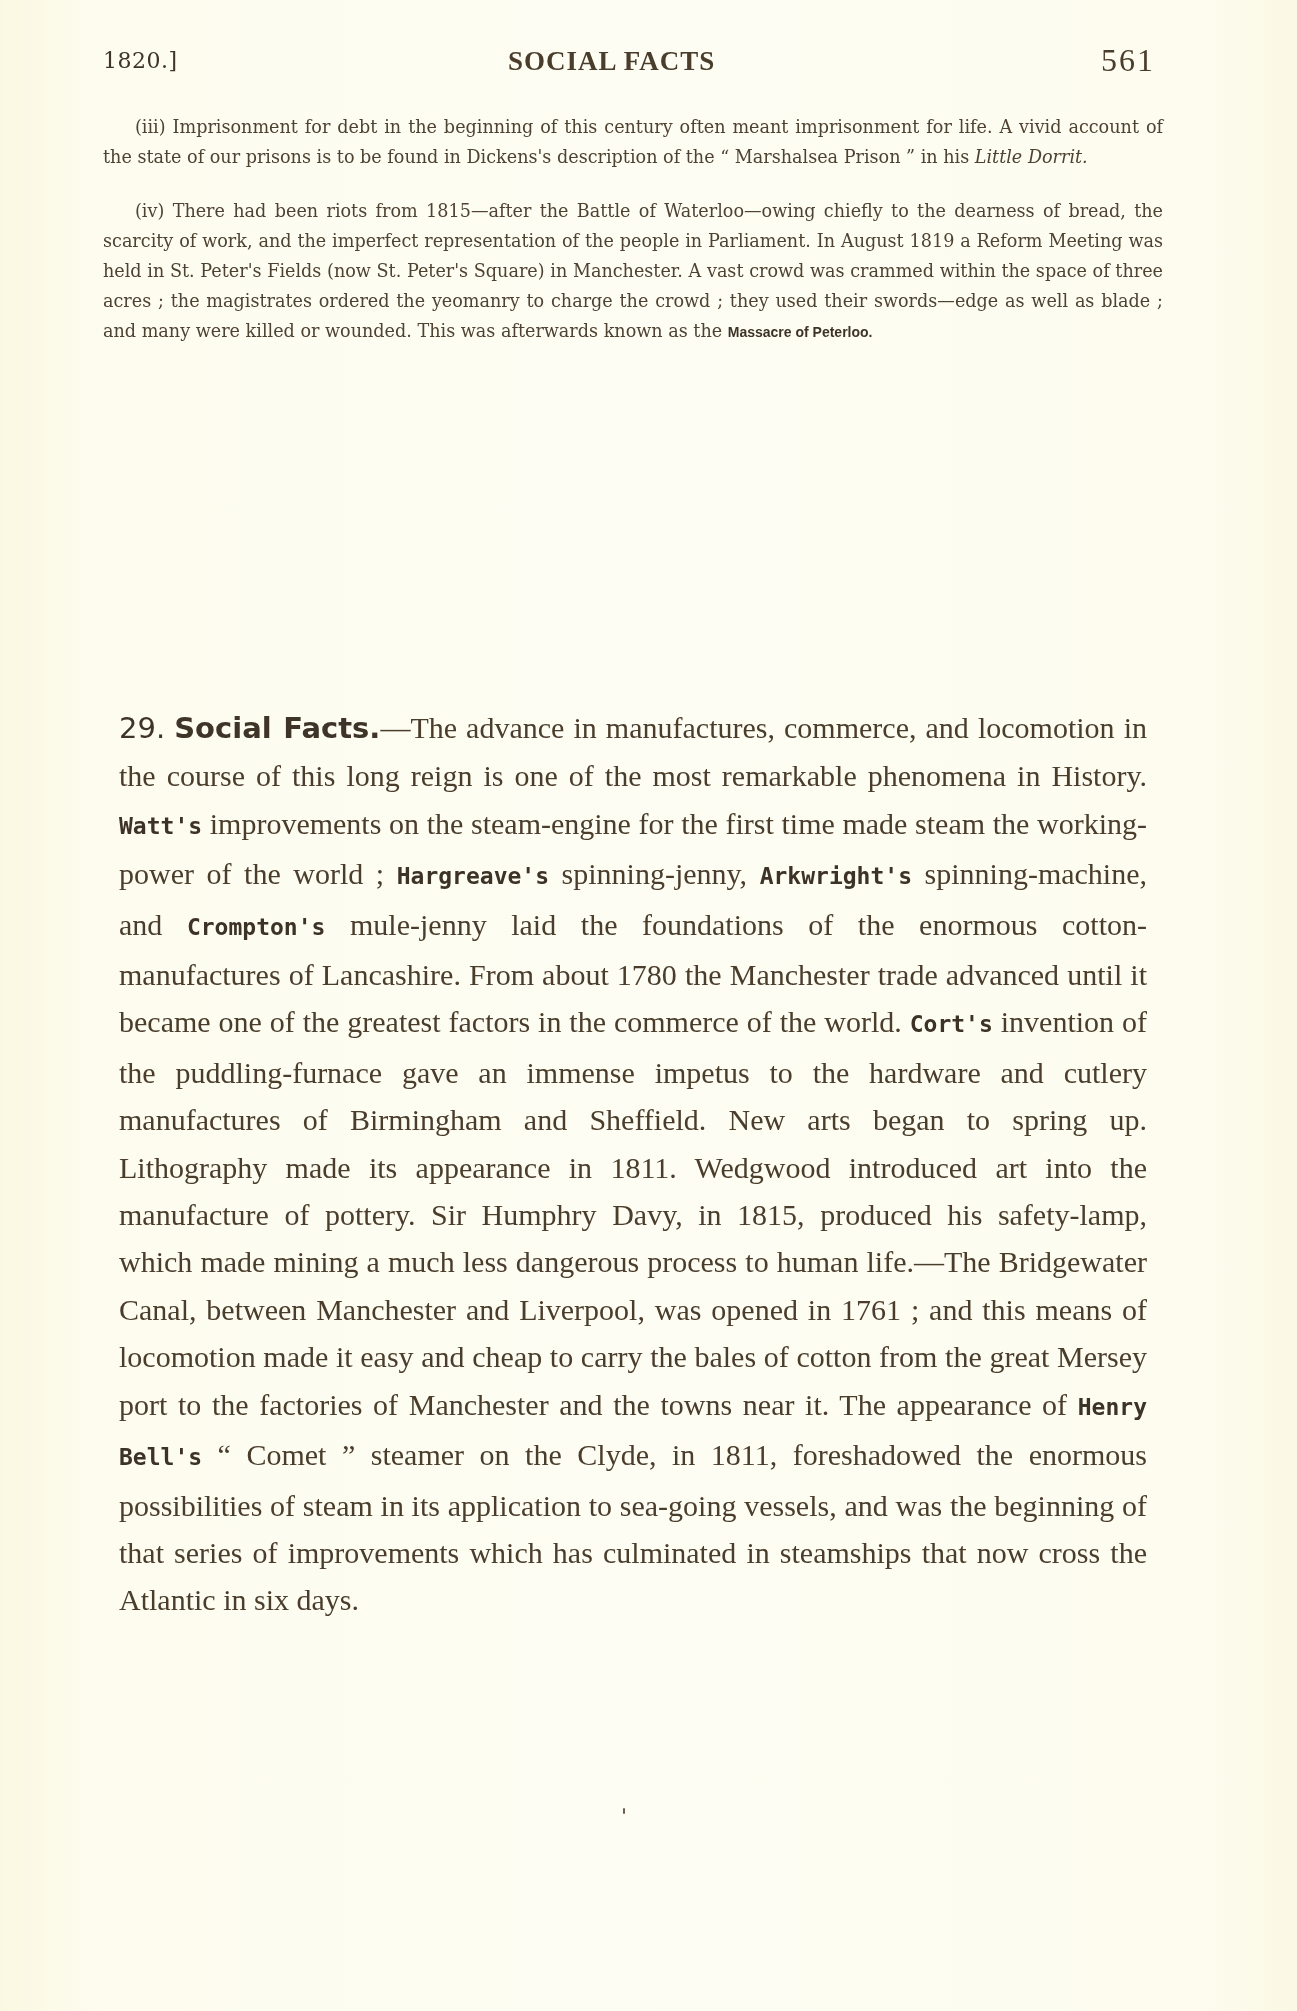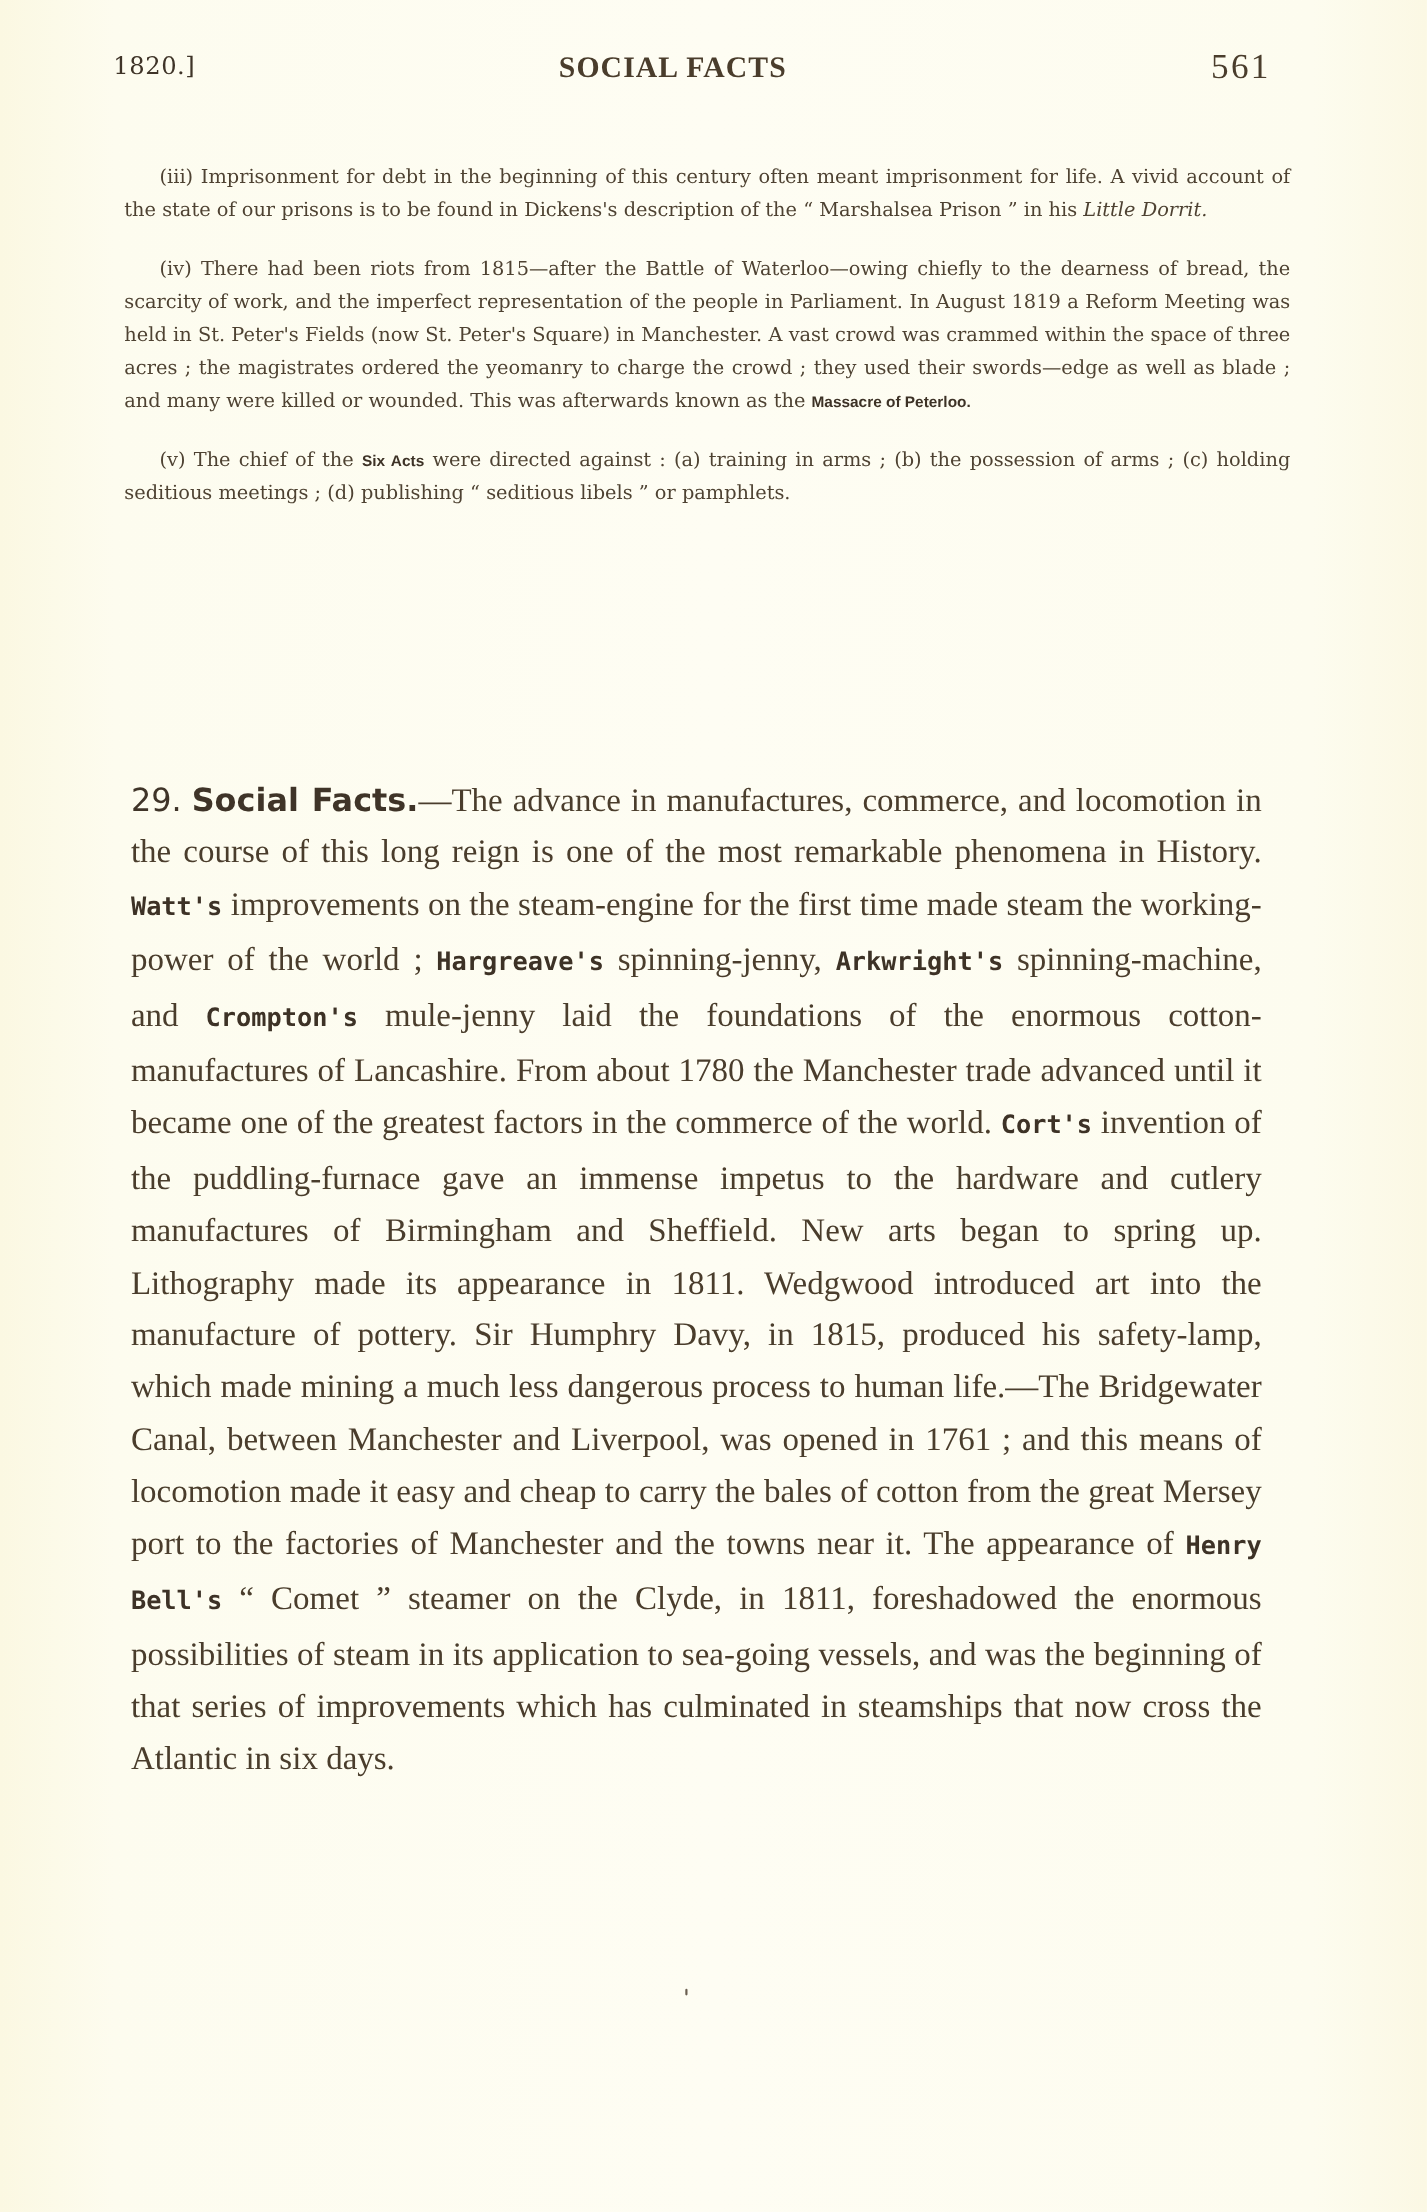--- a/index.html
+++ b/index.html
@@ -52,28 +52,27 @@
       position: absolute;
       right: 8px;
       top: -4px;
       font-size: 32px;
       color: #4a3d2c;
       letter-spacing: 2px;
     }
     .notes {
       position: absolute;
       top: 112px;
-      left: 10px;
+      left: 0;
       width: 1060px;
       font-family: "DejaVu Serif", serif;
       font-size: 17.6px;
       line-height: 30px;
       color: #4e4232;
       text-align: justify;
-      margin-top: 34px;
     }
     .note {
       margin: 0 0 24px 0;
       text-indent: 32px;
       text-align: justify;
     }
     .note b.caps {
       font-family: Liberation Sans, sans-serif;
       font-weight: bold;
       font-size: 14px;
@@ -134,23 +133,20 @@
     <span class="rh-right">561</span>
   </div>
 
   <div class="notes">
     <p class="note">
       <span>(iii)</span><span> Imprisonment for debt in the beginning of this century often meant imprisonment for life.  A vivid account of the state of our prisons is to be found in Dickens's description of the “ Marshalsea Prison ” in his </span><i>Little Dorrit.</i>
     </p>
     <p class="note">
       <span>(iv)</span><span> There had been riots from 1815—after the Battle of Waterloo—owing chiefly to the dearness of bread, the scarcity of work, and the imperfect representation of the people in Parliament.  In August 1819 a Reform Meeting was held in St. Peter's Fields (now St. Peter's Square) in Manchester.  A vast crowd was crammed within the space of three acres ; the magistrates ordered the yeomanry to charge the crowd ; they used their swords—edge as well as blade ; and many were killed or wounded.  This was afterwards known as the </span><b class="caps">Massacre of Peterloo.</b>
     </p>
-    <p class="note">
-      <span>(v)</span><span> The chief of the </span><b class="caps">Six Acts</b><span> were directed against : (a) training in arms ; (b) the possession of arms ; (c) holding seditious meetings ; (d) publishing “ seditious libels ” or pamphlets.</span>
-    </p>
   </div>
 
   <div class="section">
     <p>
       <span class="sec-num">29.</span>
       <span class="sec-title">Social Facts.</span><span>—The advance in manufactures, commerce, and locomotion in the course of this long reign is one of the most remarkable phenomena in History.  </span><b class="name">Watt's</b><span> improvements on the steam-engine for the first time made steam the working-power of the world ; </span><b class="name">Hargreave's</b><span> spinning-jenny, </span><b class="name">Arkwright's</b><span> spinning-machine, and </span><b class="name">Crompton's</b><span> mule-jenny laid the foundations of the enormous cotton-manufactures of Lancashire.  From about 1780 the Manchester trade advanced until it became one of the greatest factors in the commerce of the world.  </span><b class="name">Cort's</b><span> invention of the puddling-furnace gave an immense impetus to the hardware and cutlery manufactures of Birmingham and Sheffield.  New arts began to spring up.  Lithography made its appearance in 1811.  Wedgwood introduced art into the manufacture of pottery.  Sir Humphry Davy, in 1815, produced his safety-lamp, which made mining a much less dangerous process to human life.—The Bridgewater Canal, between Manchester and Liverpool, was opened in 1761 ; and this means of locomotion made it easy and cheap to carry the bales of cotton from the great Mersey port to the factories of Manchester and the towns near it.  The appearance of </span><b class="name">Henry Bell's</b><span> “ Comet ” steamer on the Clyde, in 1811, foreshadowed the enormous possibilities of steam in its application to sea-going vessels, and was the beginning of that series of improvements which has culminated in steamships that now cross the Atlantic in six days.</span>
     </p>
   </div>
 
 </div>

